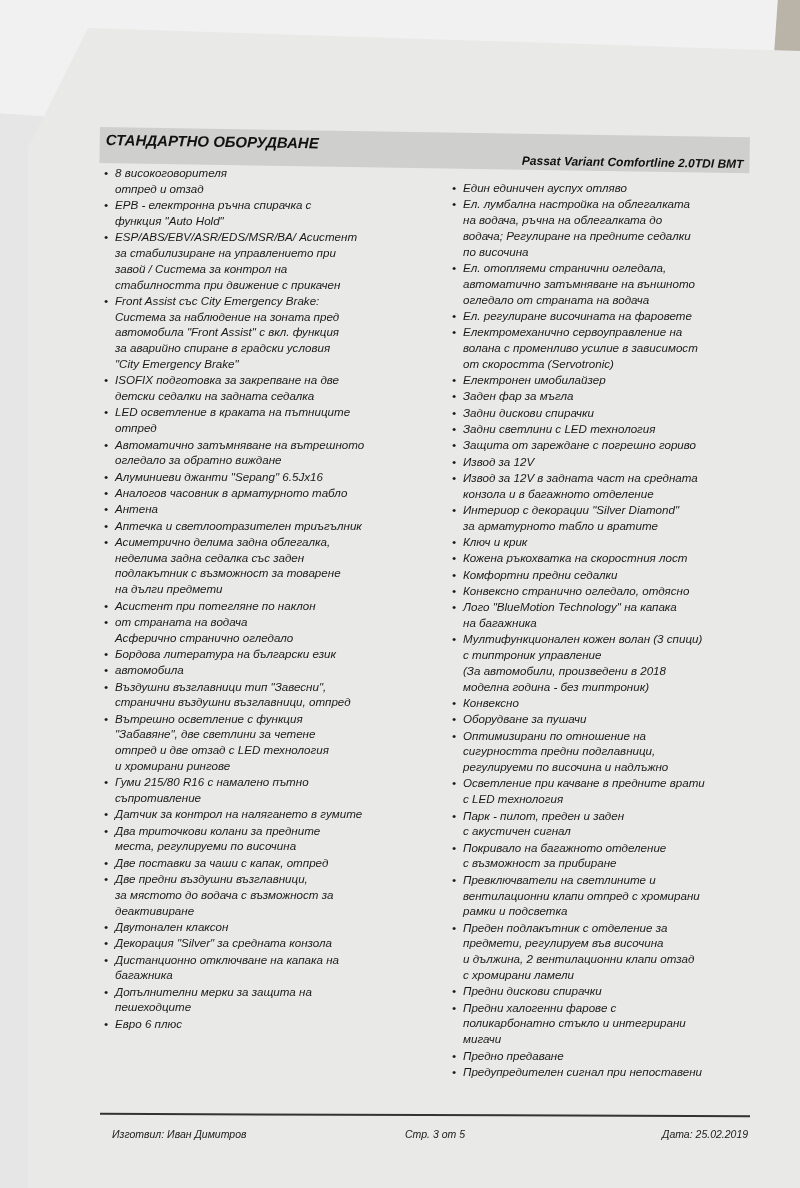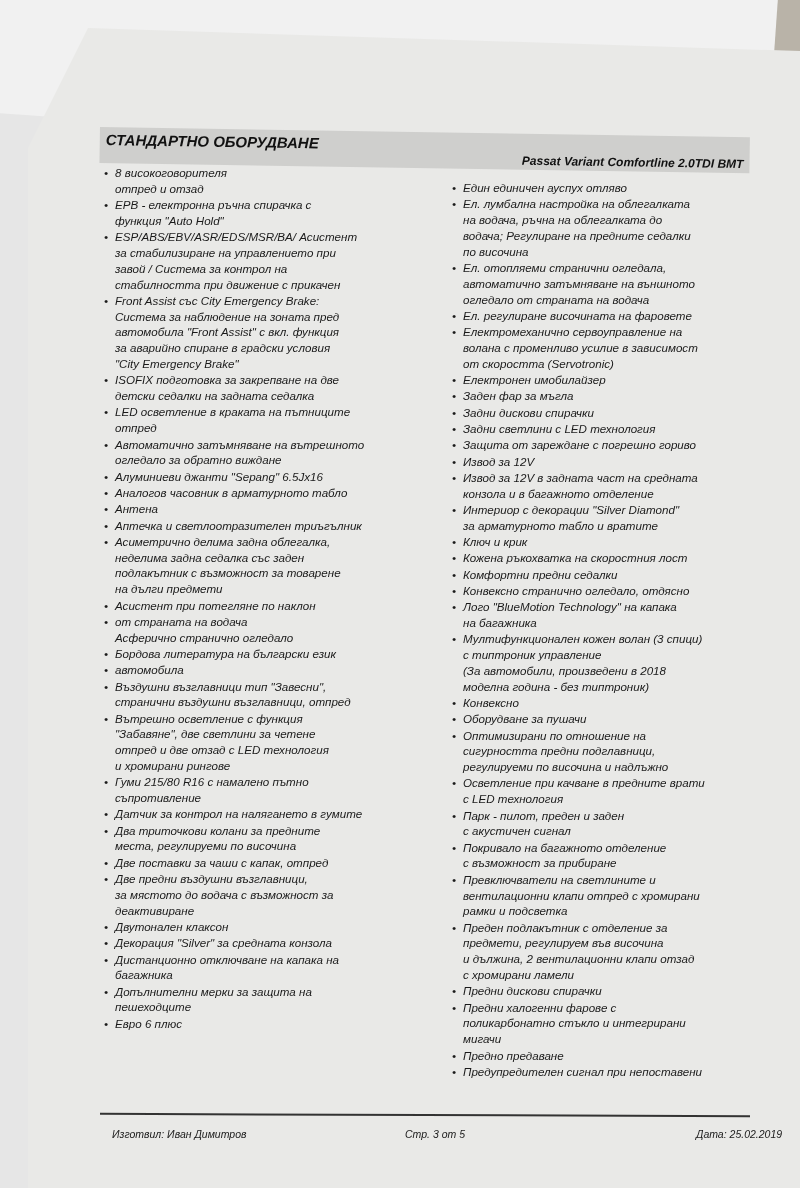--- a/index.html
+++ b/index.html
@@ -44,21 +44,21 @@
   .col-right { left: 452px; top: 180px; width: 320px; }
   .item { position: relative; padding-left: 11px; margin-bottom: 0.5px; }
   .item .bullet { position: absolute; left: 0; top: 0; }
   .footer-line {
     position: absolute; left: 100px; top: 1114px; width: 650px; height: 1.5px; background: #333;
     transform: rotate(0.2deg);
   }
   .footer { position: absolute; top: 1128px; font-size: 10.5px; color: #1a1a1a; }
   .f-left { left: 112px; }
   .f-mid { left: 405px; }
-  .f-right { left: 696px; }
+  .f-right { left: 662px; }
 </style>
 </head>
 <body>
 
 <div class="leftsheet"></div>
 <div class="backsheet"></div>
 <div class="backsheet-text">...то ползваш...</div>
 
 <div class="page"></div>
 

